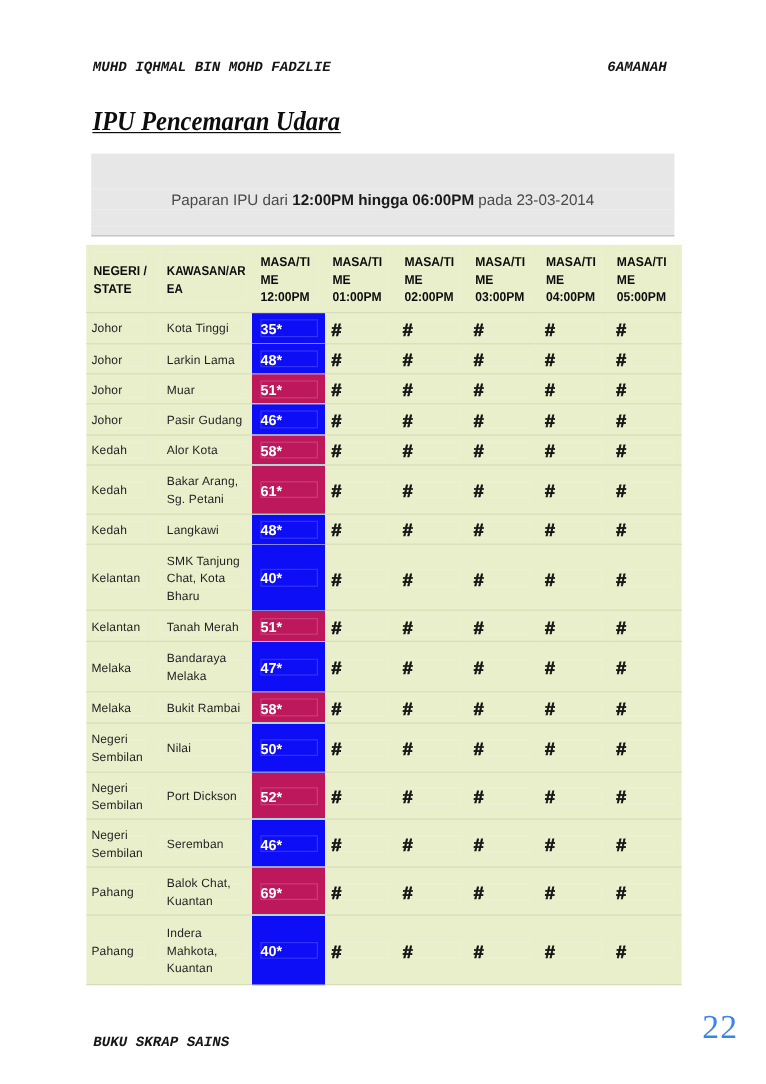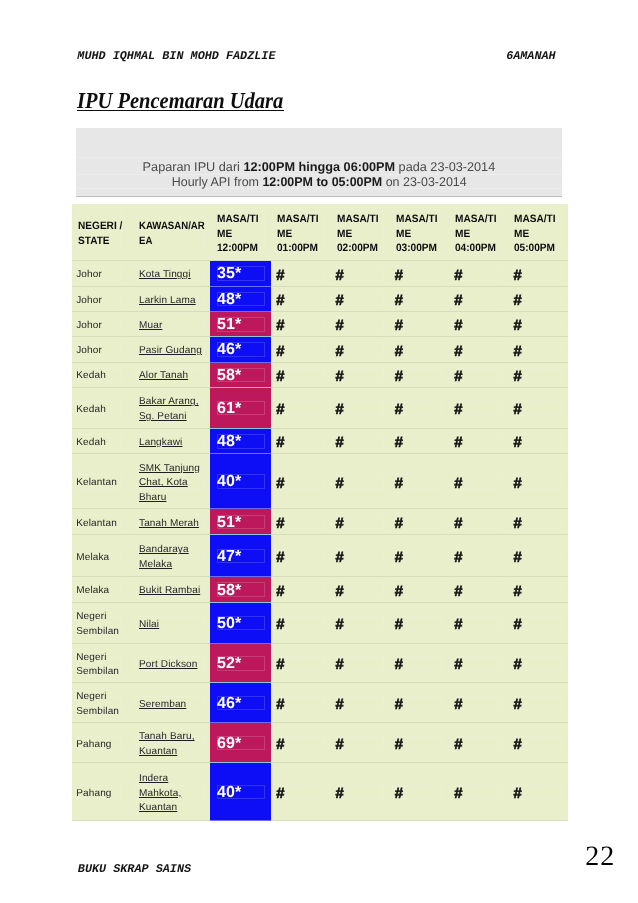--- a/index.html
+++ b/index.html
@@ -36,39 +36,39 @@
   table.api tr.head th{height:57px;background:#e9eecb;font-family:"Liberation Sans",sans-serif;
     font-weight:bold;font-size:10.7px;color:#0c0c0c;vertical-align:middle;line-height:14.6px;}
   table.api tr.head th .txt{position:relative;z-index:2;padding-left:6.4px;padding-top:4.6px;}
   table.api tr.head th.c2 .txt{padding-left:12.9px;}
   table.api tr.head th .txt > div{transform:scaleX(0.945);transform-origin:left center;}
   table.api tr.head th.c2 .txt > div{transform:scaleX(0.9);transform-origin:left center;}
   table.api tr.head th .hframe{position:absolute;left:6.3px;right:5.9px;top:6.8px;bottom:6.8px;
     border:1px solid #ecf0d2;z-index:1;box-sizing:border-box;}
   table.api td.state,table.api td.area{font-size:10px;color:#1f1f1f;line-height:14.4px;letter-spacing:0.15px;}
   table.api td .txt{position:relative;z-index:2;padding:3.7px 0 0 4.7px;}
-  table.api td.area .txt{padding-left:12.6px;text-decoration:underline;}
+  table.api td.area .txt{padding-left:12.6px;}
   table.api td .cframe{position:absolute;left:6.3px;right:5.9px;top:50%;height:14.6px;
     margin-top:-7.3px;border:1px solid #ecf0d2;z-index:1;box-sizing:border-box;}
-  table.api td.val{text-align:left;font-weight:bold;font-size:16px;color:#ffffff;}
+  table.api td.val{text-align:left;font-weight:bold;font-size:12px;color:#ffffff;}
   table.api td.val.blue{border-bottom-color:#6e6efb;}
   table.api td.val.green{border-bottom-color:#84c9e0;}
   table.api td.val .txt{padding:1.6px 0 0 6.6px;}
   table.api td.val .inner{position:absolute;left:6.8px;right:5.9px;top:50%;height:14.6px;
     margin-top:-7.3px;border:1px solid rgba(255,255,255,0.16);pointer-events:none;z-index:1;box-sizing:border-box;}
   table.api td.hash{font-family:"Liberation Sans",sans-serif;font-weight:bold;font-size:14.8px;color:#0f0f0f;}
   table.api td.hash .txt{padding:4.3px 0 0 5.4px;-webkit-text-stroke:0.6px #0f0f0f;}
   td.blue{background:#0d0df6;}
   td.green{background:#be185d;}
 
   .doc-footer{position:absolute;left:77.8px;top:849.8px;
     font-family:"Liberation Mono",monospace;font-style:italic;font-weight:bold;font-size:11.8px;color:#161616;
     white-space:pre;line-height:14px;}
   .page-no{position:absolute;left:585.3px;top:830.5px;font-family:"Liberation Serif",serif;font-size:28px;
-    letter-spacing:1px;color:#000000;line-height:28px;}
+    letter-spacing:1px;color:#3b82f6;line-height:28px;}
 </style>
 </head>
 <body>
 
 <div id="page">
 
   <div class="doc-header">
     <span>MUHD IQHMAL BIN MOHD FADZLIE</span>
     <span>6AMANAH</span>
   </div>
@@ -78,21 +78,20 @@
 
   <div class="panel">
     <div class="sep sep1"></div>
     <div class="sep sep2"></div>
     <div class="sep sep3"></div>
     <div class="base"></div>
     <div class="panel-inner">
       <div class="panel-line">
         <span>Paparan IPU dari </span><b>12:00PM hingga 06:00PM</b><span> pada 23-03-2014</span>
       </div>
-      <div class="panel-line l2"><span class="wrap"><span>Hourly API from </span><b>12:00PM to 05:00PM</b><span> on 23-03-2014</span></span></div>
     </div>
   </div>
 
   <table class="api">
     <colgroup>
       <col style="width:54.9px">
         <col style="width:84.1px">
         <col style="width:60.4px">
         <col style="width:59.3px">
       <col style="width:59.3px">
@@ -322,21 +321,21 @@
         <tr style="height: 25.3px;">
           <td class="state">
             <div class="cframe"></div>
             <div class="txt">
               <div>Kedah</div>
             </div>
           </td>
           <td class="area">
             <div class="cframe"></div>
             <div class="txt">
-              <div>Alor Tanah</div>
+              <div>Alor Kota</div>
             </div>
           </td>
           <td class="val green">
             <div class="inner"></div>
             <div class="txt">58*</div>
           </td>
           <td class="hash">
             <div class="cframe"></div>
             <div class="txt">#</div>
           </td>
@@ -709,21 +708,21 @@
         <tr style="height: 40px;">
           <td class="state">
             <div class="cframe"></div>
             <div class="txt">
               <div>Pahang</div>
             </div>
           </td>
           <td class="area">
             <div class="cframe"></div>
             <div class="txt">
-              <div>Tanah Baru,</div>
+              <div>Balok Chat,</div>
               <div>Kuantan</div>
             </div>
           </td>
           <td class="val green">
             <div class="inner"></div>
             <div class="txt">69*</div>
           </td>
           <td class="hash">
             <div class="cframe"></div>
             <div class="txt">#</div>

